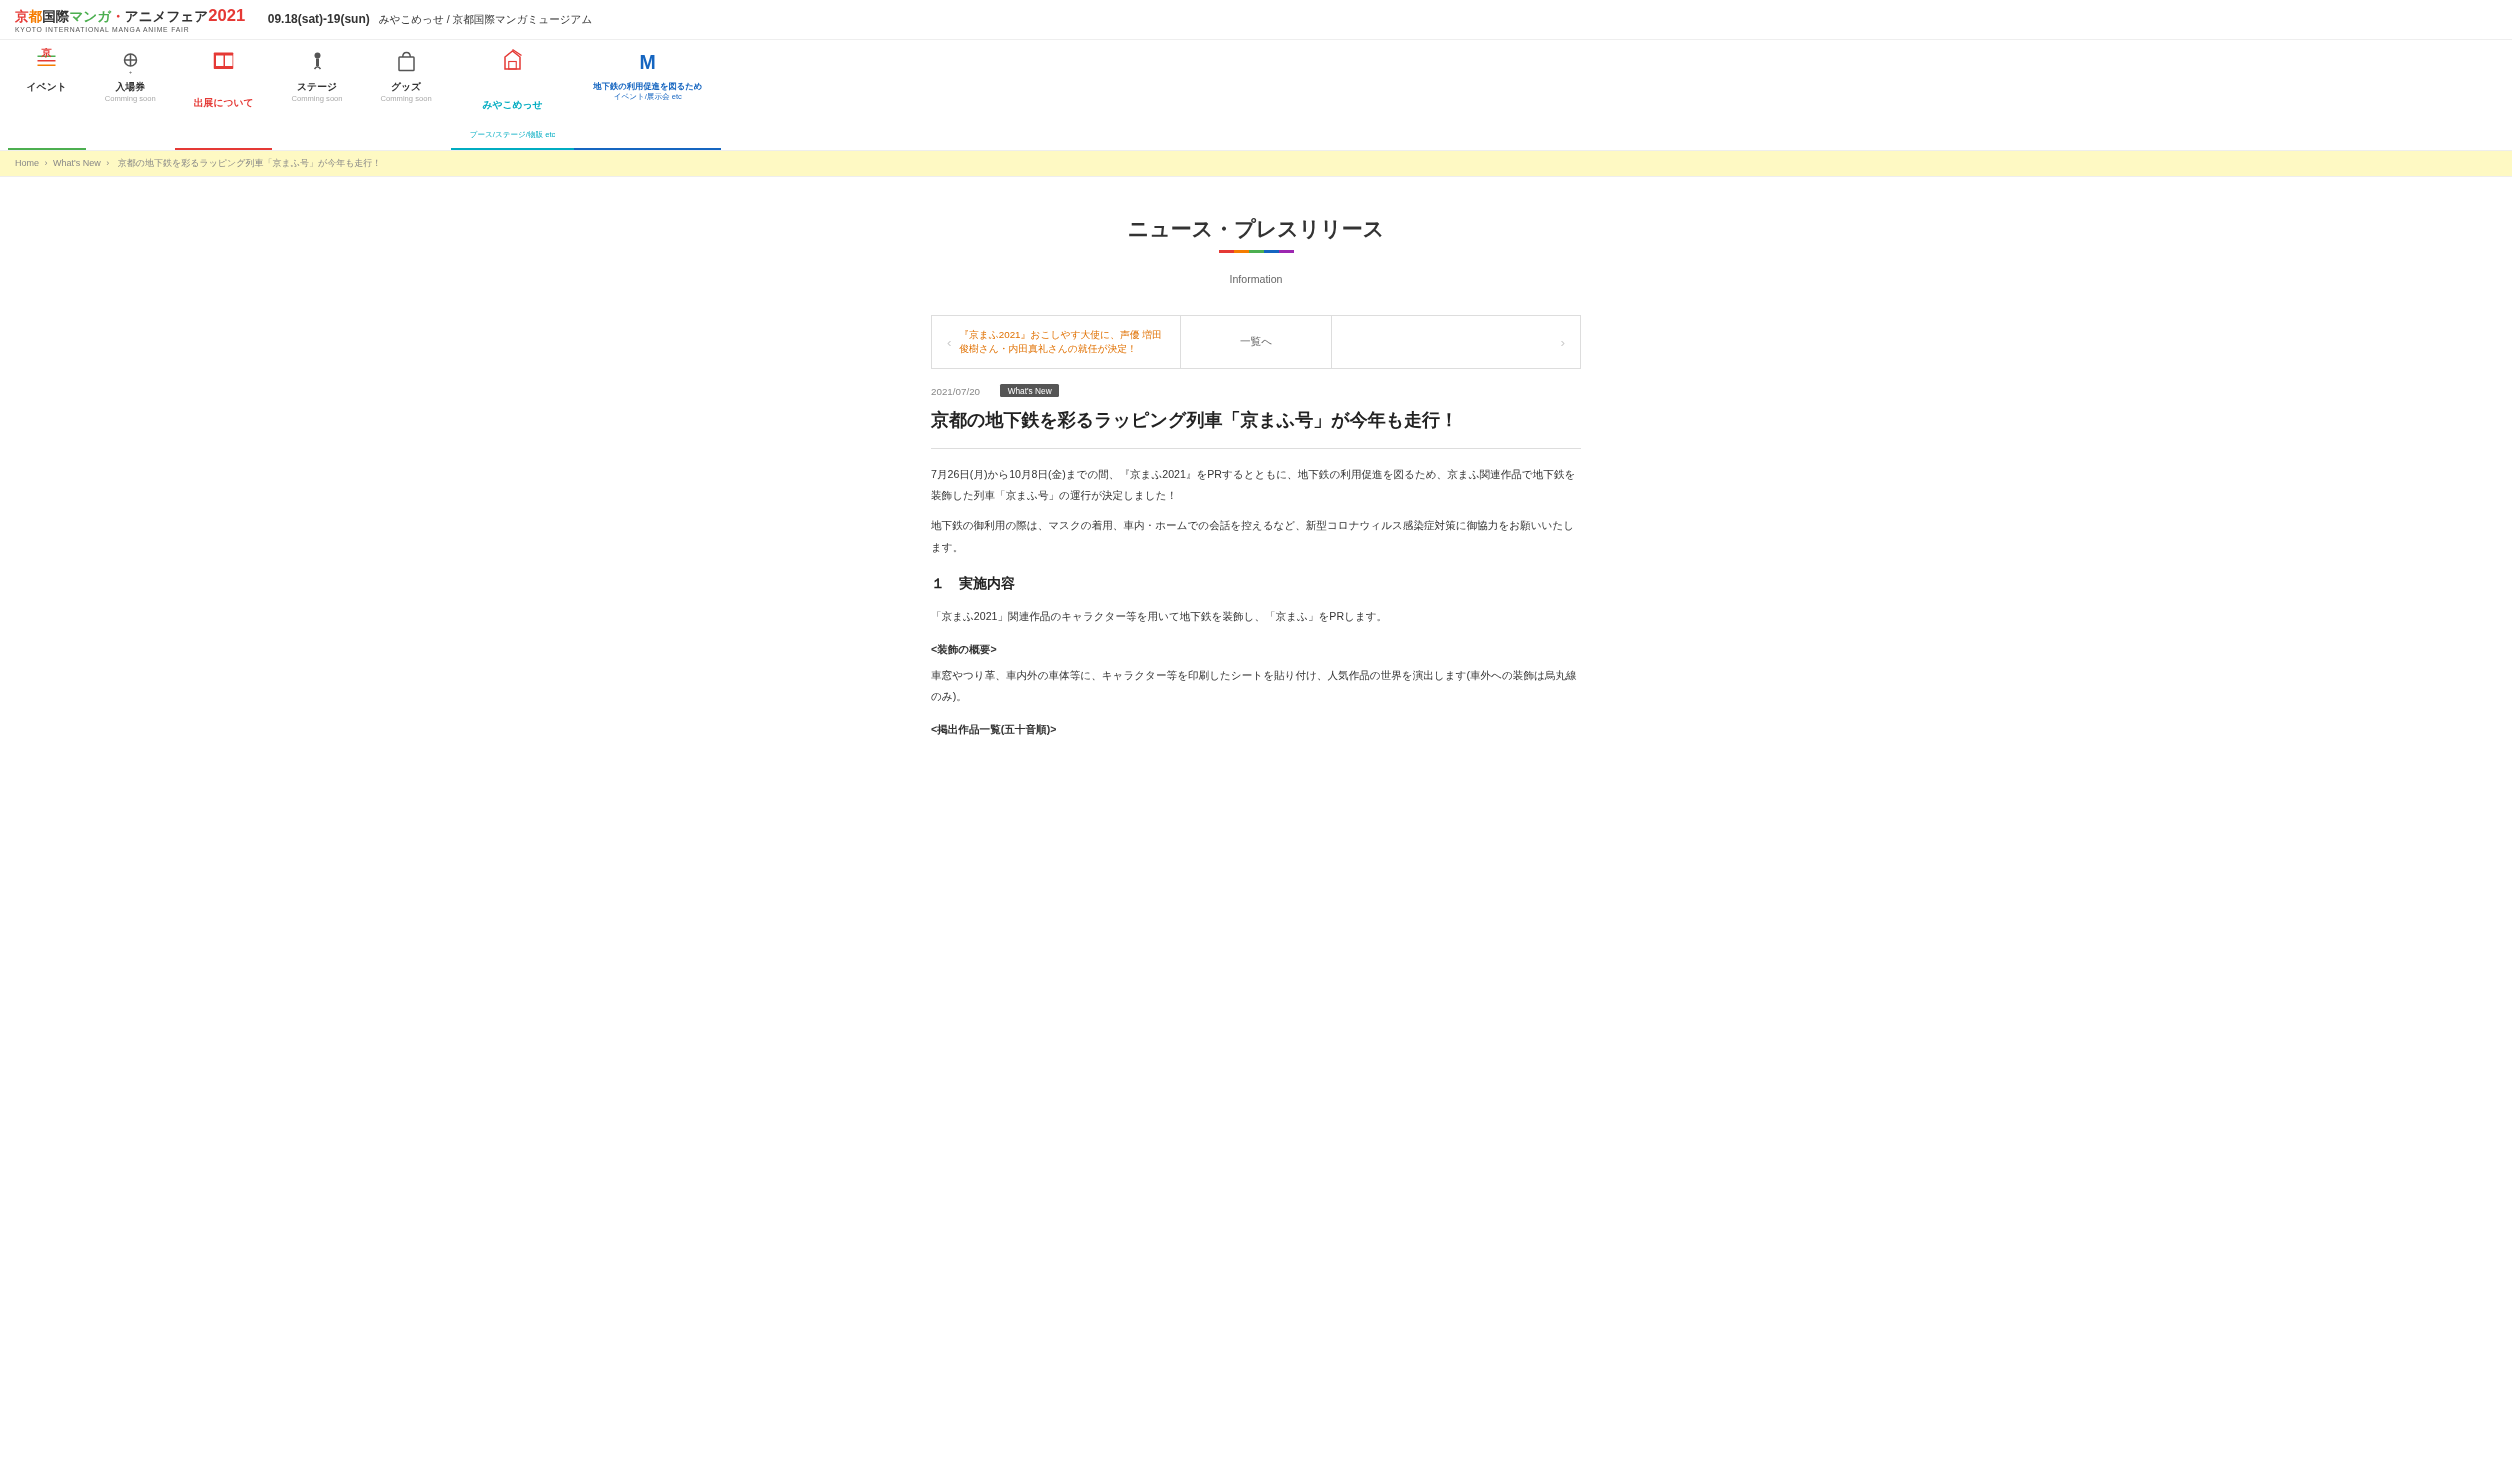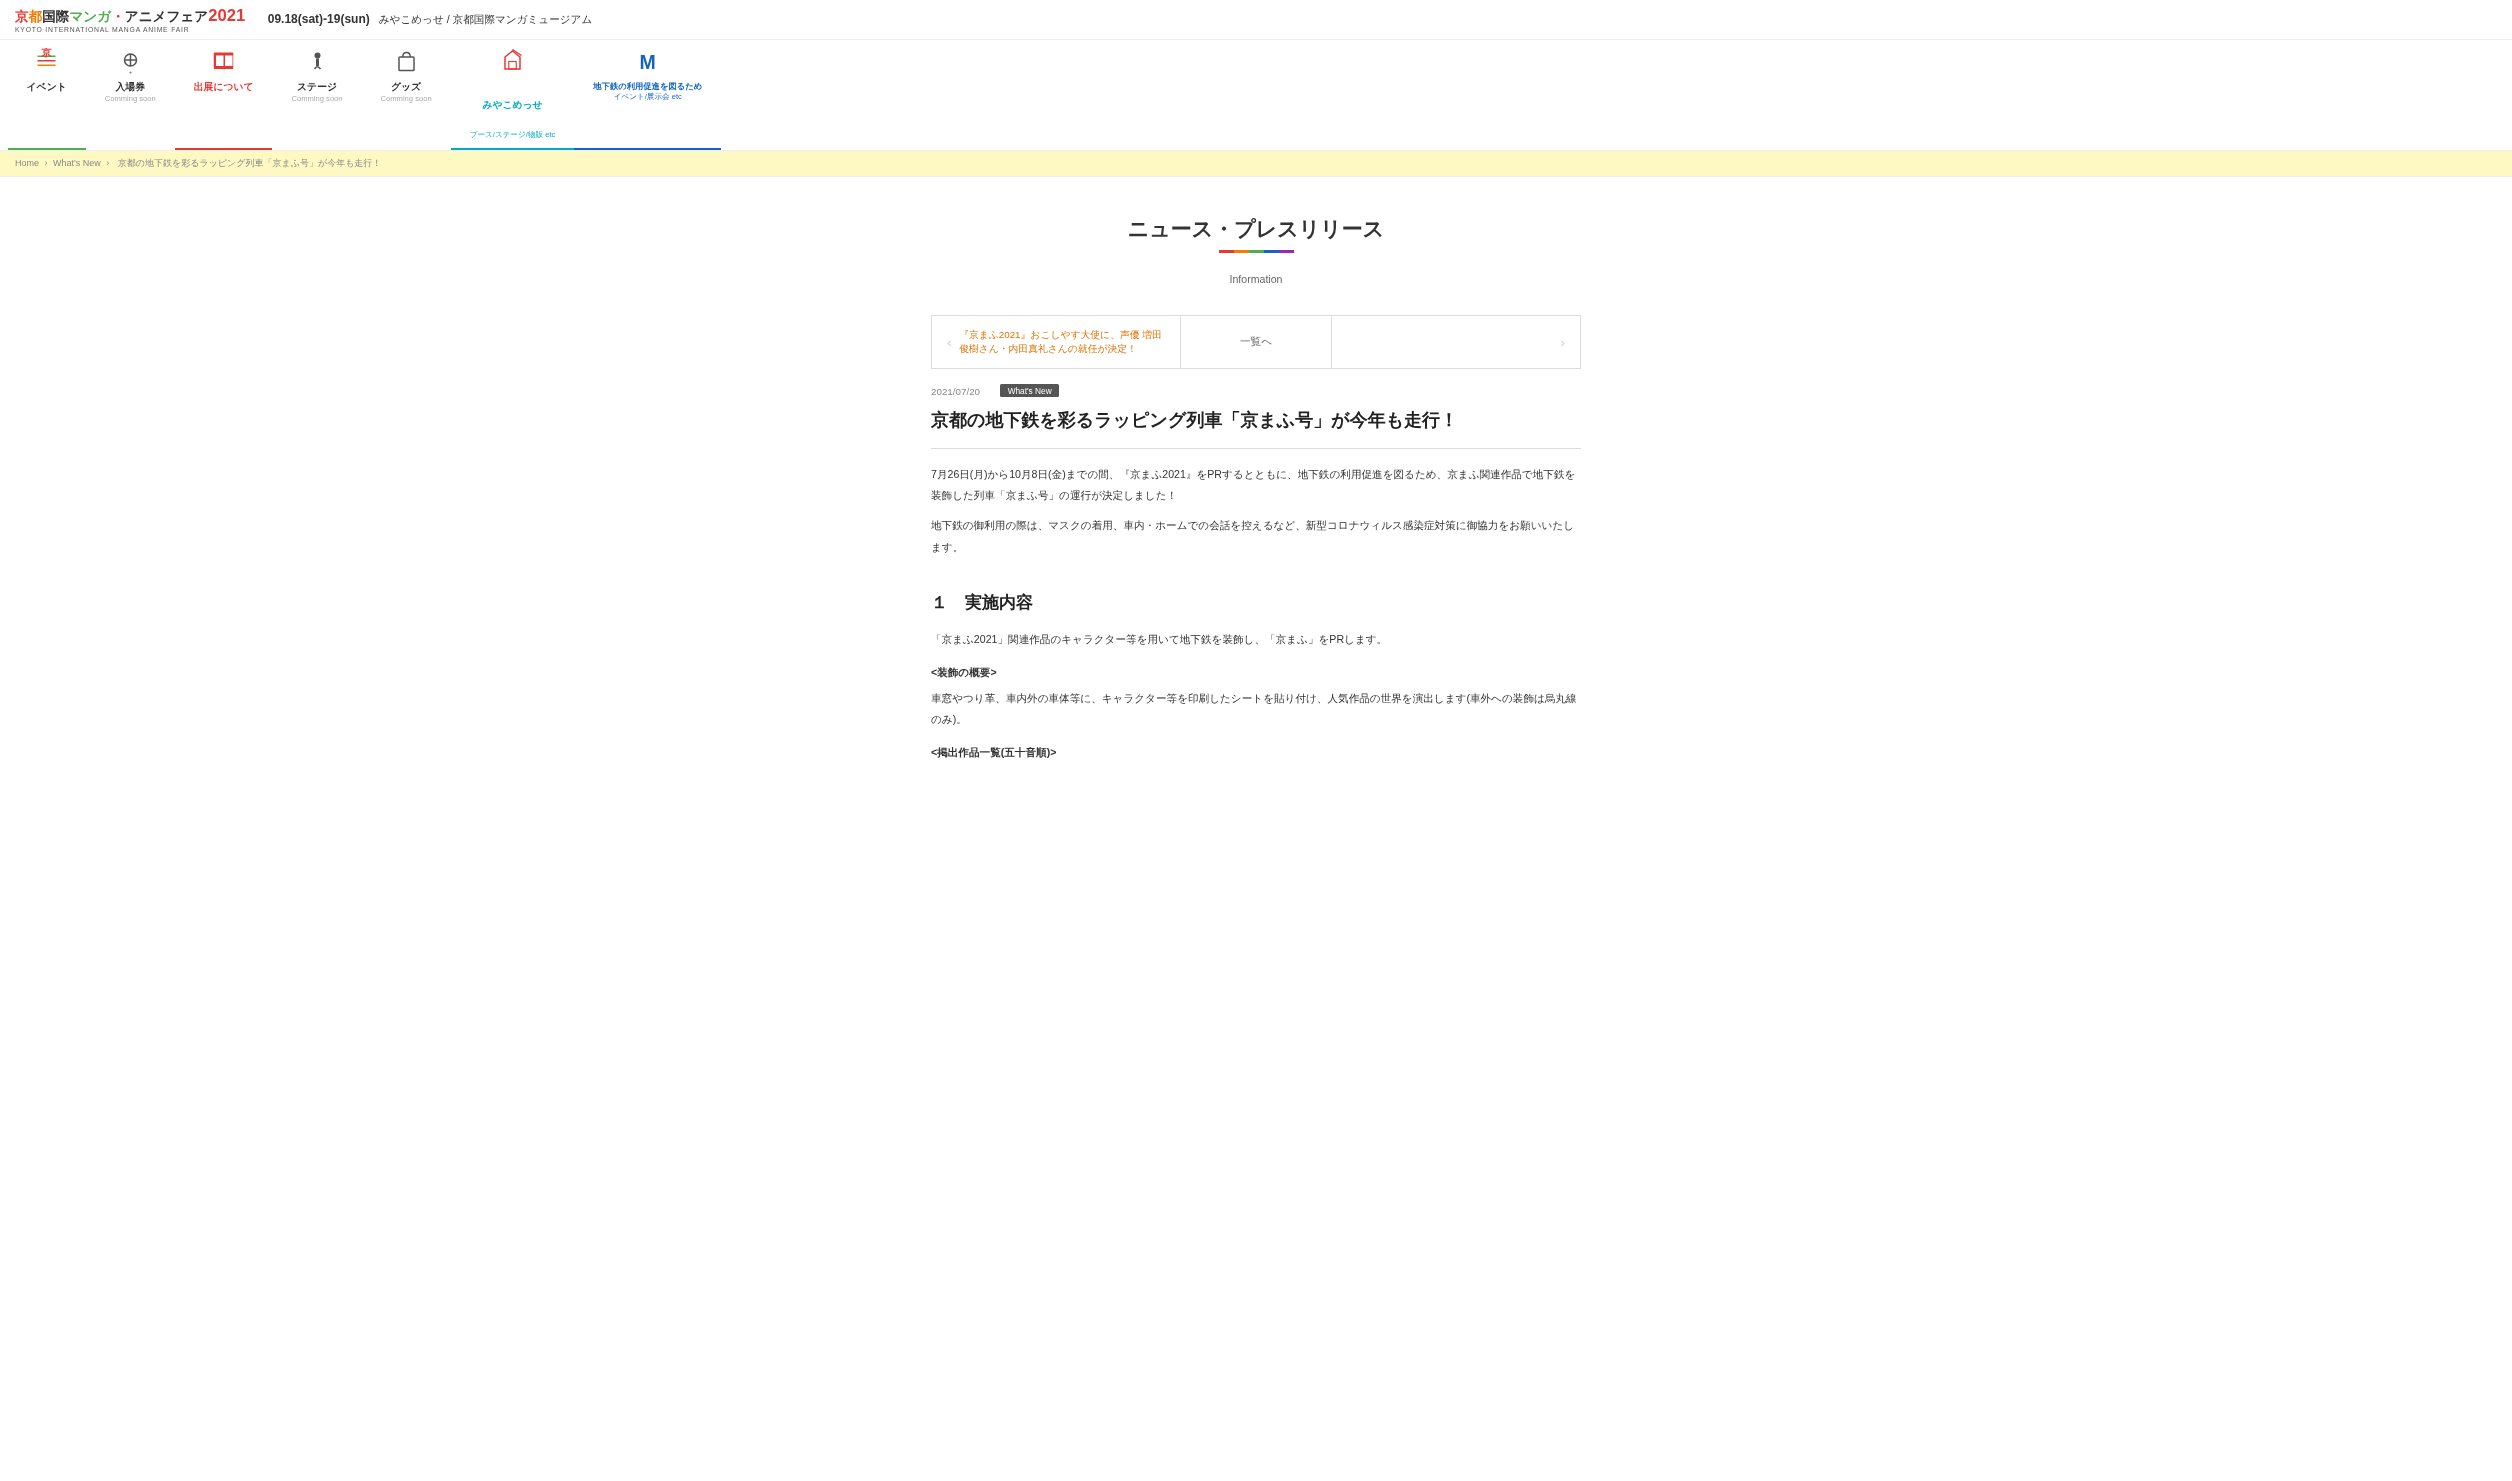--- a/index.html
+++ b/index.html
@@ -34,20 +34,21 @@
       cursor: pointer;
       text-decoration: none;
       color: #333;
       font-size: 9.8px;
       border-bottom: 2.3px solid transparent;
       position: relative;
     }
     .nav-item.active {
       border-bottom: 2.3px solid #e53935;
       color: #e53935;
+      gap: 16px;
     }
     .nav-item.cyan { color: #00acc1; border-bottom: 2.3px solid #00acc1; gap: 18px; }
     .nav-item.blue-dark { color: #1565c0; border-bottom: 2.3px solid #1565c0; }
     .nav-icon {
       font-size: 21px;
       margin-bottom: 1.5px;
     }
     .nav-label { font-size: 9.8px; font-weight: bold; }
     .nav-sub { font-size: 7.6px; color: #aaa; }
 
@@ -161,23 +162,23 @@
       border-top: 0.8px solid #ddd;
       margin: 15px 0;
     }
     .article-body {
       font-size: 10.6px;
       line-height: 2;
       color: #333;
     }
     .article-body p { margin-bottom: 9px; }
     .article-body h2 {
-      font-size: 17px;
+      font-size: 14px;
       font-weight: bold;
-      margin: 28px 0 9px;
+      margin: 11px 0 9px;
       color: #222;
     }
     .article-body strong {
       font-weight: bold;
       display: block;
       margin: 12px 0 4.5px;
     }
 
     
     .logo-wrapper {

